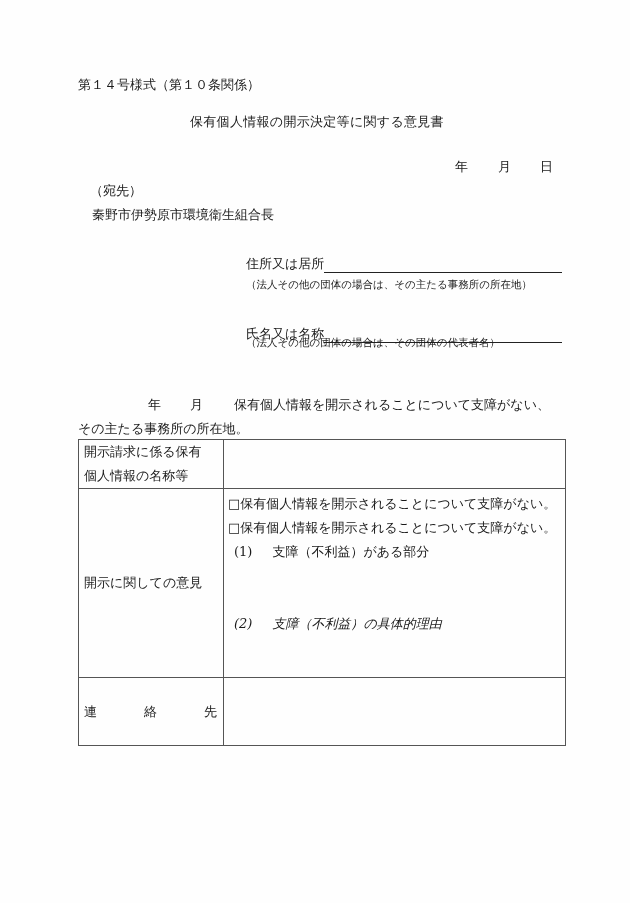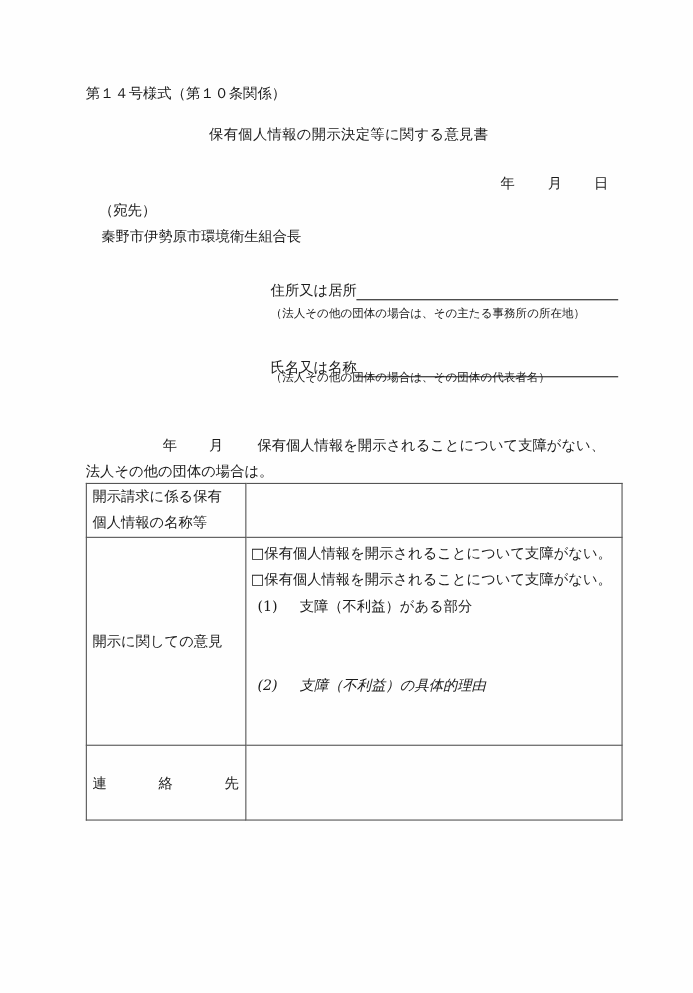--- a/index.html
+++ b/index.html
@@ -40,21 +40,21 @@
 <div class="abs t11" style="left:246px; top:278px;">（法人その他の団体の場合は、その主たる事務所の所在地）</div>
 
 <div class="abs t13" style="left:246px; top:325px;">
   <span>氏名又は名称</span><span class="uline" style="width:238px;"></span>
 </div>
 <div class="abs t11" style="left:246px; top:336px;font-family:Liberation Mono, monospace;">（法人その他の団体の場合は、その団体の代表者名）</div>
 
 <div class="abs t13" style="left:148px; top:396px;">年</div>
 <div class="abs t13" style="left:190px; top:396px;">月</div>
 <div class="abs t13" style="left:234px; top:396px;">保有個人情報を開示されることについて支障がない、</div>
-<div class="abs t13" style="left:78px; top:420px;">法人その他の団体の場合は。</div>
+<div class="abs t13" style="left:78px; top:420px;">その主たる事務所の所在地。</div>
 
 <table class="form">
   <tbody>
       <tr style="height:49px;">
     <td class="lbl">
       <span class="line">開示請求に係る保有</span>
       <span class="line">個人情報の名称等</span>
     </td>
     <td></td>
   </tr>

